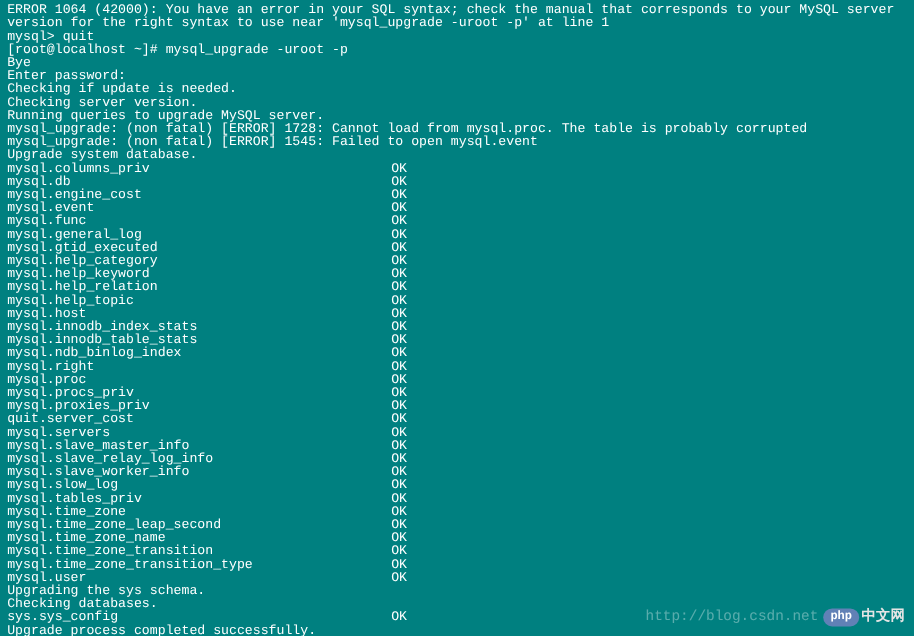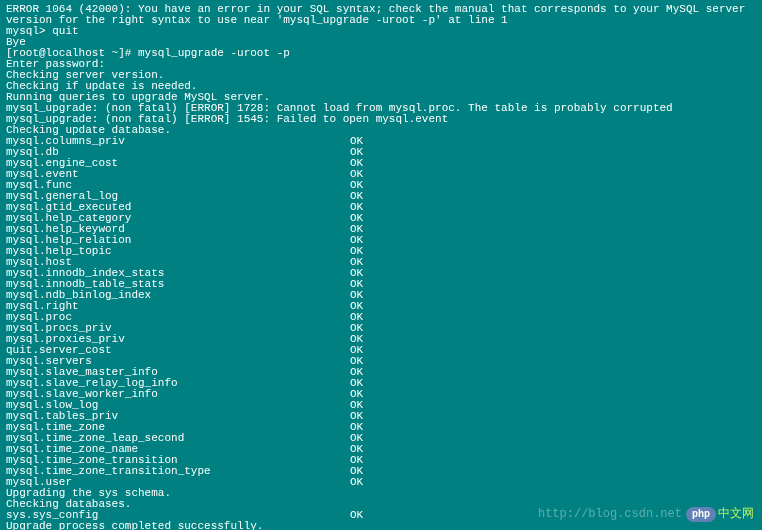--- a/index.html
+++ b/index.html
@@ -25,21 +25,20 @@
     }
     .table-line {
       display: flex;
     }
     .table-name {
       width: 320px;
       display: inline-block;
     }
     .table-status {
       display: inline-block;
-      margin-left: 24px;
     }
     .watermark {
       position: absolute;
       bottom: 8px;
       right: 8px;
       display: flex;
       align-items: center;
       gap: 4px;
     }
     .watermark-text {
@@ -54,41 +53,41 @@
     .php-pill {
       background: #6181b6;
       color: #fff;
       border-radius: 10px;
       padding: 2px 6px;
       font-size: 10px;
       font-weight: bold;
       font-family: Liberation Mono, monospace;
     }
     .php-cn {
-      color: #bef264;
+      color: #e5e5e5;
       font-size: 12px;
-      font-weight: normal;
+      font-weight: bold;
     }
   </style>
 </head>
 <body>
 
 <div id="terminal">
     <div class="line">ERROR 1064 (42000): You have an error in your SQL syntax; check the manual that corresponds to your MySQL server</div>
     <div class="line">version for the right syntax to use near 'mysql_upgrade -uroot -p' at line 1</div>
     <div class="line">mysql&gt; quit</div>
+    <div class="line">[root@localhost ~]# mysql_upgrade -uroot -p</div>
     <div class="line">Bye</div>
-    <div class="line">[root@localhost ~]# mysql_upgrade -uroot -p</div>
     <div class="line">Enter password:</div>
+    <div class="line">Checking if update is needed.</div>
     <div class="line">Checking server version.</div>
-    <div class="line">Checking if update is needed.</div>
     <div class="line">Running queries to upgrade MySQL server.</div>
     <div class="line">mysql_upgrade: (non fatal) [ERROR] 1728: Cannot load from mysql.proc. The table is probably corrupted</div>
     <div class="line">mysql_upgrade: (non fatal) [ERROR] 1545: Failed to open mysql.event</div>
-    <div class="line">Checking update database.</div>
+    <div class="line">Upgrade system database.</div>
     <div class="line table-line"><span class="table-name">mysql.columns_priv</span><span class="table-status">OK</span></div>
     <div class="line table-line"><span class="table-name">mysql.db</span><span class="table-status">OK</span></div>
     <div class="line table-line"><span class="table-name">mysql.engine_cost</span><span class="table-status">OK</span></div>
     <div class="line table-line"><span class="table-name">mysql.event</span><span class="table-status">OK</span></div>
     <div class="line table-line"><span class="table-name">mysql.func</span><span class="table-status">OK</span></div>
     <div class="line table-line"><span class="table-name">mysql.general_log</span><span class="table-status">OK</span></div>
     <div class="line table-line"><span class="table-name">mysql.gtid_executed</span><span class="table-status">OK</span></div>
     <div class="line table-line"><span class="table-name">mysql.help_category</span><span class="table-status">OK</span></div>
     <div class="line table-line"><span class="table-name">mysql.help_keyword</span><span class="table-status">OK</span></div>
     <div class="line table-line"><span class="table-name">mysql.help_relation</span><span class="table-status">OK</span></div>

